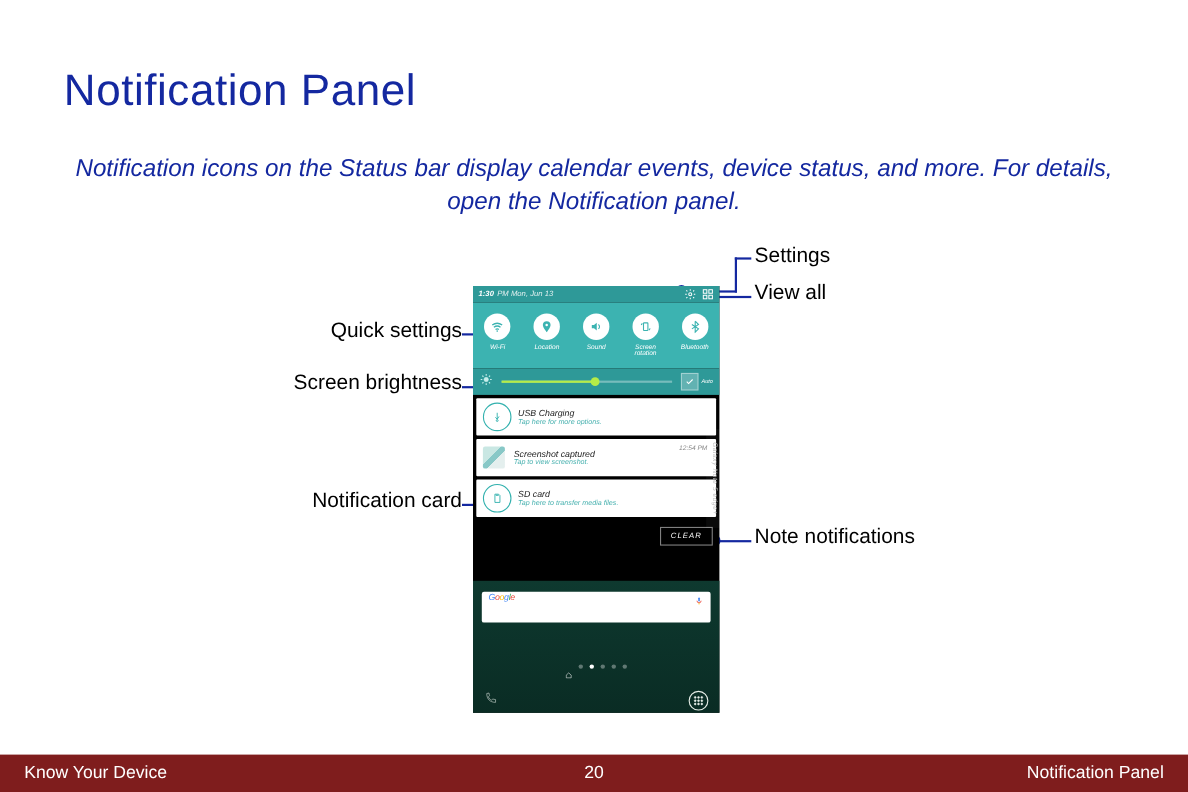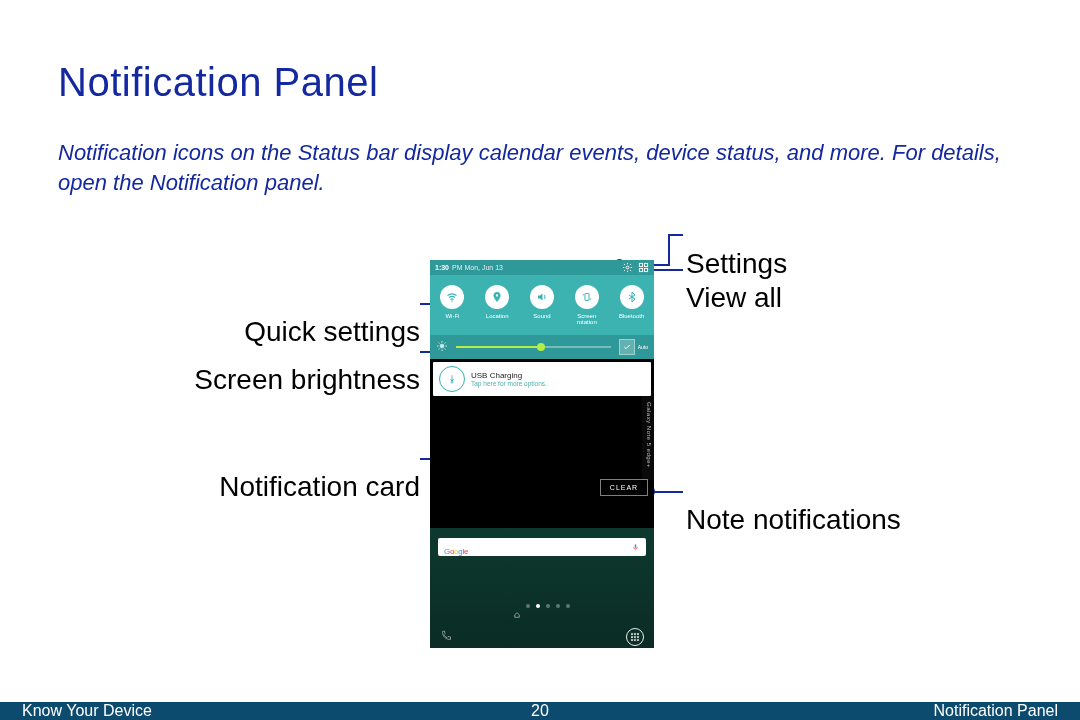--- a/index.html
+++ b/index.html
@@ -1,30 +1,30 @@
 <!DOCTYPE html>
 <html><head>
 <meta charset="utf-8">
 <style>
   html, body { margin:0; padding:0; }
   body { width:1080px; height:720px; font-family:"Helvetica Neue",Arial,sans-serif; background:#fff; position:relative; overflow:hidden; }
   .page-title { color:#1428a0; font-size:40px; font-weight:400; position:absolute; left:58px; top:60px; letter-spacing:0.5px; }
-  .intro { color:#1428a0; font-style:italic; font-size:22px; font-weight:400; position:absolute; left:58px; top:138px; right:58px; line-height:1.35; }
-
-  
-  .callout { position:absolute; font-size:28px; color:#000;margin-top:26px; }
+  .intro { color:#1428a0; font-style:italic; font-size:22px; font-weight:400; position:absolute; left:58px; top:138px; right:58px; line-height:1.35;text-align:center; }
+
+  
+  .callout { position:absolute; font-size:19px; color:#000; }
   .callout.right { text-align:left; }
   .callout.left  { text-align:right; }
 
   
   .conn { position:absolute; background:#1428a0; }
   .node { position:absolute; width:7px; height:7px; border:2px solid #1428a0; border-radius:50%; background:#fff; }
 
   
-  .phone { position:absolute; left:430px; top:260px; width:224px; height:388px; background:#000; }
+  .phone { position:absolute; left:430px; top:260px; width:224px; height:388px; background:#000;font-style:italic; }
   .statusbar { position:absolute; left:0; top:0; width:100%; height:15px; background:#2e9998; color:#fff; font-size:7px; display:flex; align-items:center; padding:0 5px; box-sizing:border-box; }
   .statusbar .time { font-weight:bold; }
   .statusbar .date { opacity:.85; margin-left:3px; }
   .statusbar .spacer { flex:1; }
   .statusbar .sicon { width:12px; height:12px; margin-left:4px; display:flex; align-items:center; justify-content:center; }
   .statusbar .sicon svg { width:11px; height:11px; stroke:#fff; fill:none; stroke-width:2; }
 
   .qsettings { position:absolute; left:0; top:15px; width:100%; height:60px; background:#3cb3b1; display:flex; }
   .qs { flex:1; display:flex; flex-direction:column; align-items:center; justify-content:center; }
   .qs .circ { width:24px; height:24px; border-radius:50%; background:#fff; display:flex; align-items:center; justify-content:center; }
@@ -47,34 +47,34 @@
   .ncard .ntitle { font-size:8px; color:#222; }
   .ncard .nsub { font-size:6.5px; color:#4ab2b0; }
   .ncard .tstamp { font-size:6px; color:#888; margin-right:8px; align-self:flex-start; margin-top:6px; }
 
   .clear { position:absolute; right:6px; width:46px; height:15px; border:1px solid rgba(255,255,255,.5); color:#fff; font-size:7px; letter-spacing:1px; display:flex; align-items:center; justify-content:center; }
 
   .side-label { position:absolute; right:-2px; top:130px; width:14px; height:90px; background:rgba(255,255,255,.04); color:#bdbdbd; font-size:6px; display:flex; align-items:center; justify-content:center; }
   .side-label span { transform:rotate(90deg); white-space:nowrap; letter-spacing:.5px; }
 
   .home-blur { position:absolute; left:0; right:0; bottom:0; height:120px; background:linear-gradient(180deg,#0e392f,#0a2c24); }
-  .gsearch { position:absolute; left:8px; right:8px; top:10px; height:18px; background:#fff; border-radius:2px; filter:blur(.7px); display:flex; align-items:flex-end; padding:0 6px; box-sizing:border-box; }
+  .gsearch { position:absolute; left:8px; right:8px; top:10px; height:28px; background:#fff; border-radius:2px; filter:blur(.7px); display:flex; align-items:flex-start; padding:0 6px; box-sizing:border-box; }
   .gsearch .gl { font-size:8px; letter-spacing:-.3px; }
   .gsearch .gl .b{color:#4285f4}.gsearch .gl .r{color:#ea4335}.gsearch .gl .y{color:#fbbc05}.gsearch .gl .g{color:#34a853}
   .gsearch .mic svg{ width:9px; height:9px; }
   .pager { position:absolute; bottom:26px; left:0; right:0; display:flex; justify-content:center; gap:6px; filter:blur(.5px); }
   .pager .dot{ width:4px;height:4px;border-radius:50%;background:rgba(255,255,255,.35);} 
   .pager .dot.active{background:#fff;}
   .pager .home svg{width:6px;height:6px;stroke:#fff;}
   .navbar { position:absolute; left:0; right:0; bottom:0; height:22px; display:flex; align-items:center; justify-content:space-between; padding:0 10px; filter:blur(.7px); }
   .navbar svg { width:12px; height:12px; stroke:#e8efe9; fill:none; }
   .navbar .apps { width:16px;height:16px;border-radius:50%;border:1px solid #e8efe9;display:flex;align-items:center;justify-content:center; }
 
   
-  .footer { position:absolute; left:0; right:0; bottom:0; height:18px; background:#0c4a6e; color:#fff; display:flex; align-items:center; font-size:16px; }
+  .footer { position:absolute; left:0; right:0; bottom:0; height:34px; background:#7f1d1d; color:#fff; display:flex; align-items:center; font-size:16px; }
   .footer .left { position:absolute; left:22px; }
   .footer .center { position:absolute; left:50%; transform:translateX(-50%); }
   .footer .right { position:absolute; right:22px; }
 </style>
 </head>
 <body>
 
 <div class="page-title">Notification Panel</div>
 <div class="intro">Notification icons on the Status bar display calendar events, device status, and more. For details, open the Notification panel.</div>
 
@@ -199,21 +199,41 @@
           <path d="M12 3v14M12 17l-4-4M12 17l4-6M8 13h0M16 11h0"></path>
           <circle cx="12" cy="20" r="2"></circle>
         </svg>
       </span>
     <div class="ntxt">
       <span class="ntitle">USB Charging</span>
       <span class="nsub">Tap here for more options.</span>
     </div>
   </div>
 
-
+  <div class="ncard" style="top:139px; height:34px;">
+    <span class="thumb2"></span>
+    <div class="ntxt">
+      <span class="ntitle">Screenshot captured</span>
+      <span class="nsub">Tap to view screenshot.</span>
+    </div>
+    <span class="tstamp">12:54 PM</span>
+  </div>
+
+  <div class="ncard" style="top:176px; height:34px;">
+    <span class="nicon">
+        <svg viewBox="0 0 24 24">
+          <path d="M7 3h8l3 3v15H7z"></path>
+          <path d="M10 4v3M12 4v3M14 4v3"></path>
+        </svg>
+      </span>
+    <div class="ntxt">
+      <span class="ntitle">SD card</span>
+      <span class="nsub">Tap here to transfer media files.</span>
+    </div>
+  </div>
 
   <div class="clear" style="top:219px;">CLEAR</div>
 
   <div class="side-label">
       <span>Galaxy Note 5 edge+</span>
     </div>
 
   <div class="home-blur">
     <div class="gsearch">
       <span class="gl"><span class="b">G</span><span class="r">o</span><span class="y">o</span><span class="b">g</span><span class="g">l</span><span class="r">e</span></span>

